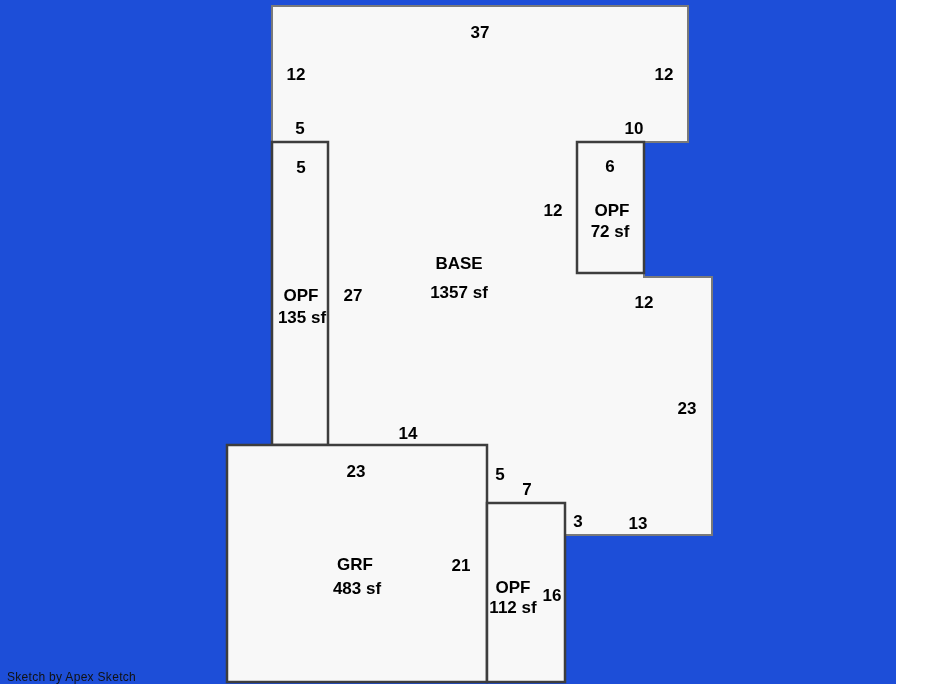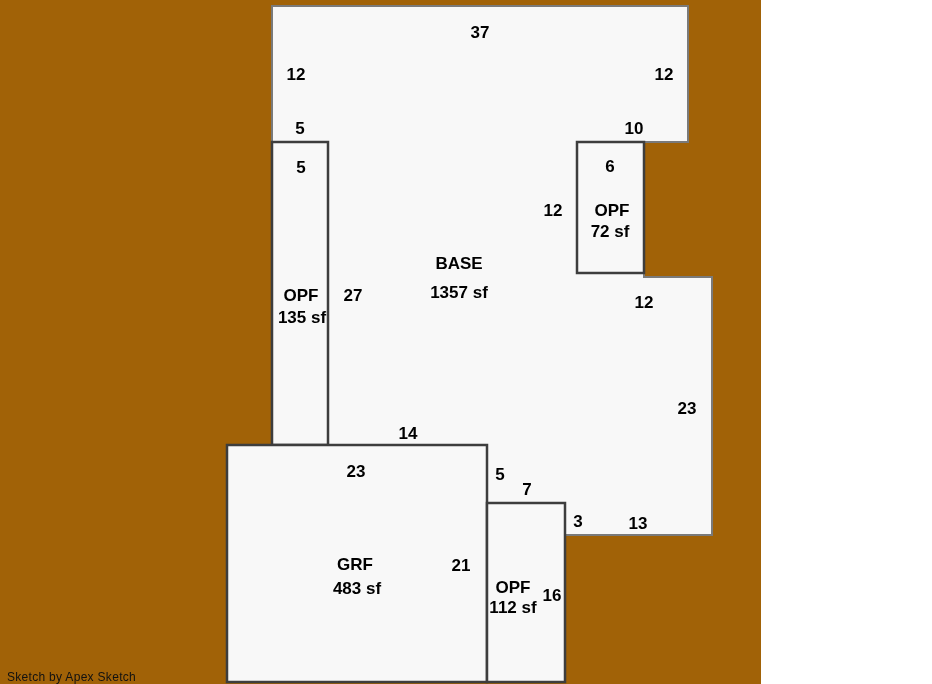--- a/index.html
+++ b/index.html
@@ -5,23 +5,23 @@
   html, body {
     margin: 0;
     padding: 0;
     background: #ffffff;
     width: 932px;
     height: 684px;
     overflow: hidden;
   }
   .canvas-wrap {
     position: relative;
-    width: 761px;
+    width: 896px;
     height: 684px;
-    background: #a16207;
+    background: #1d4ed8;
   }
   svg { display: block; }
   .shape {
     fill: #f8f8f8;
   }
   .outline-primary { stroke-width: 2; }
   .outline-secondary { stroke-width: 2.5; }
   .dim {
     font-family: "Liberation Sans", "DejaVu Sans", sans-serif;
     font-weight: bold;

